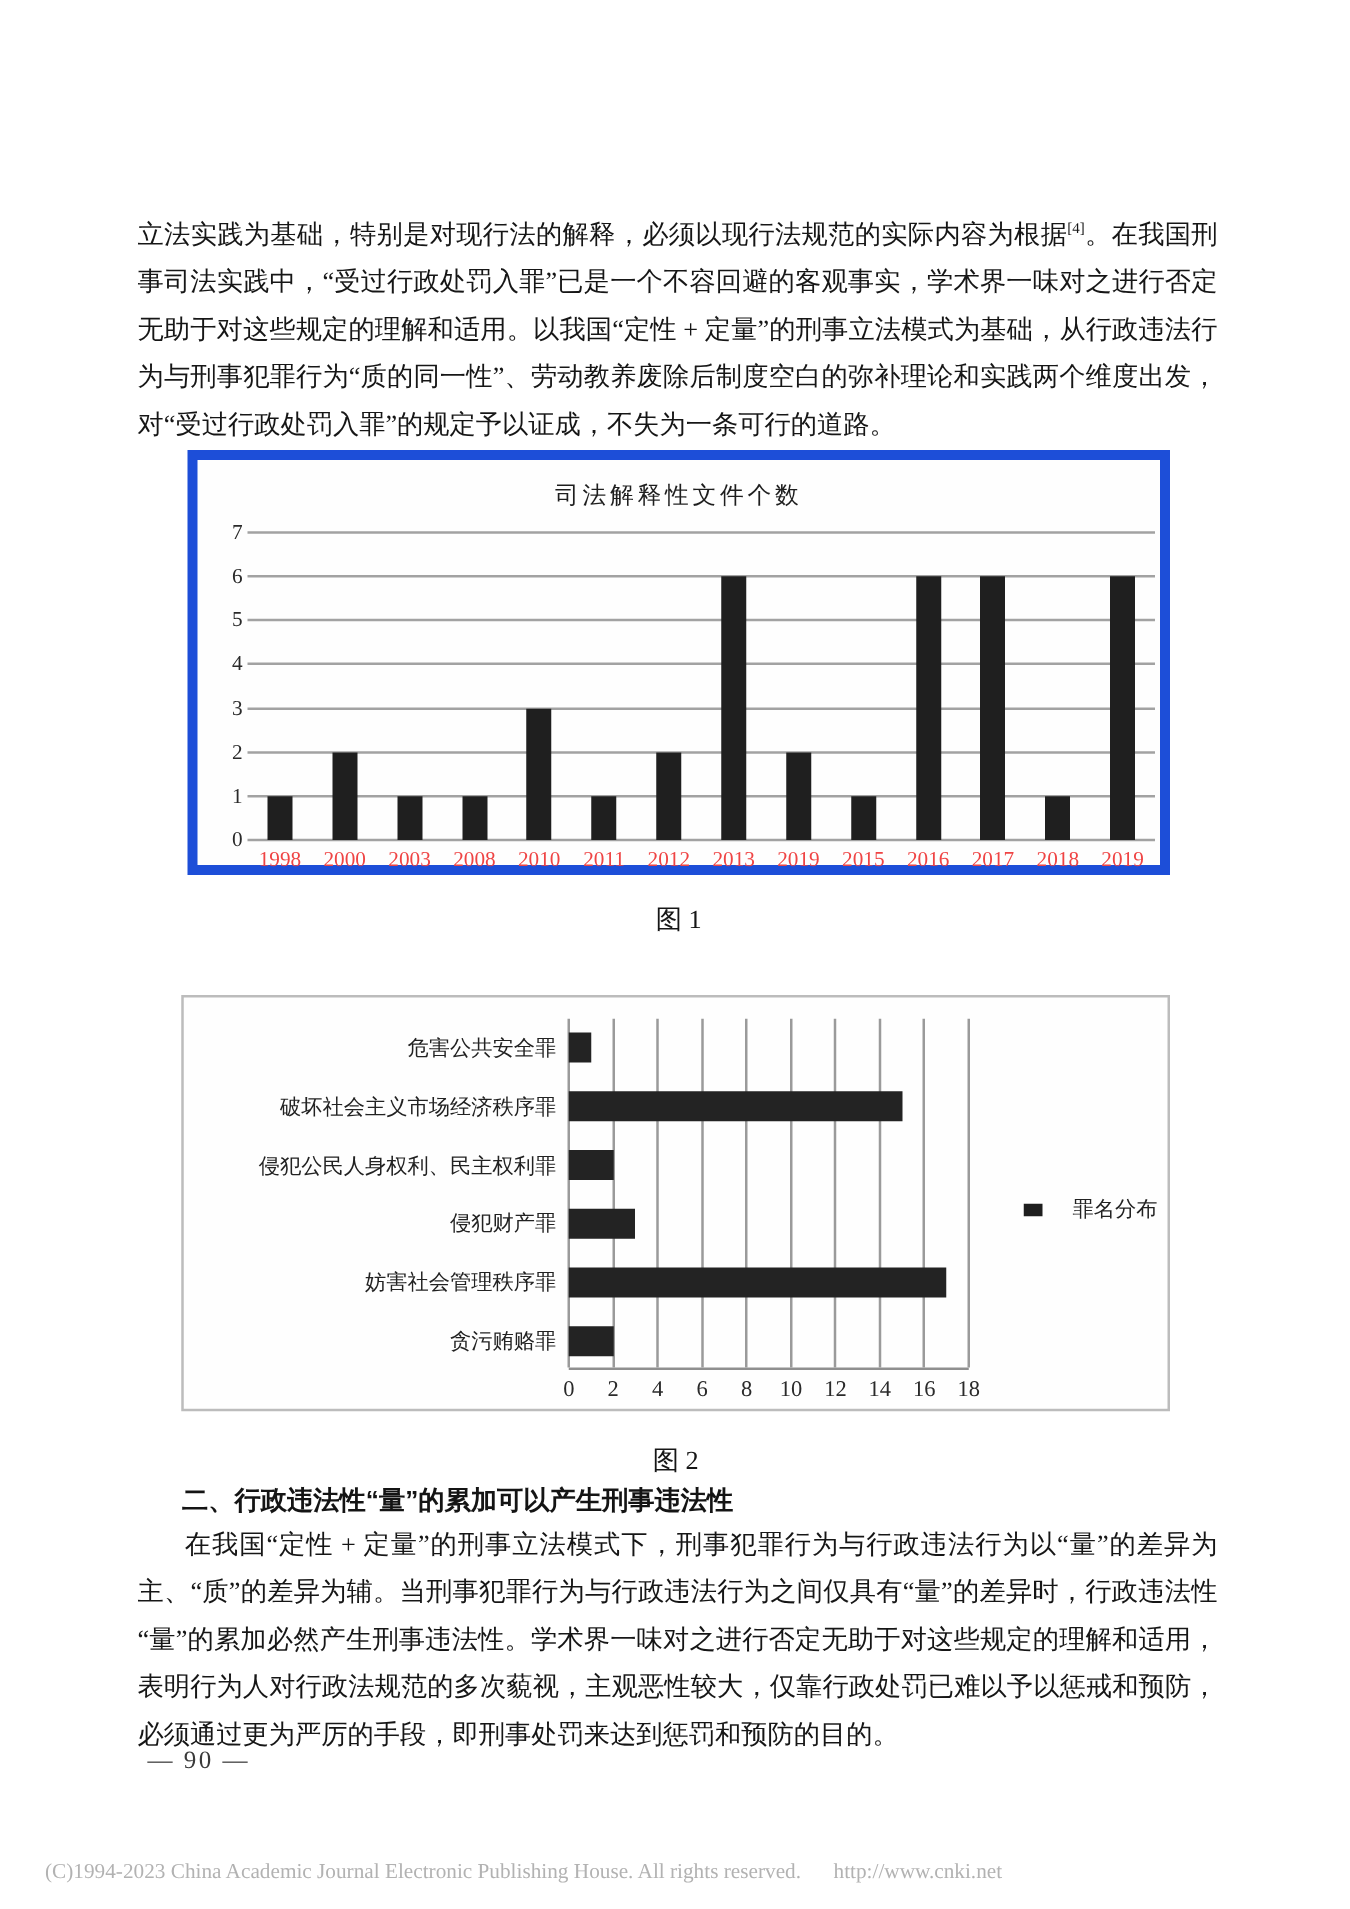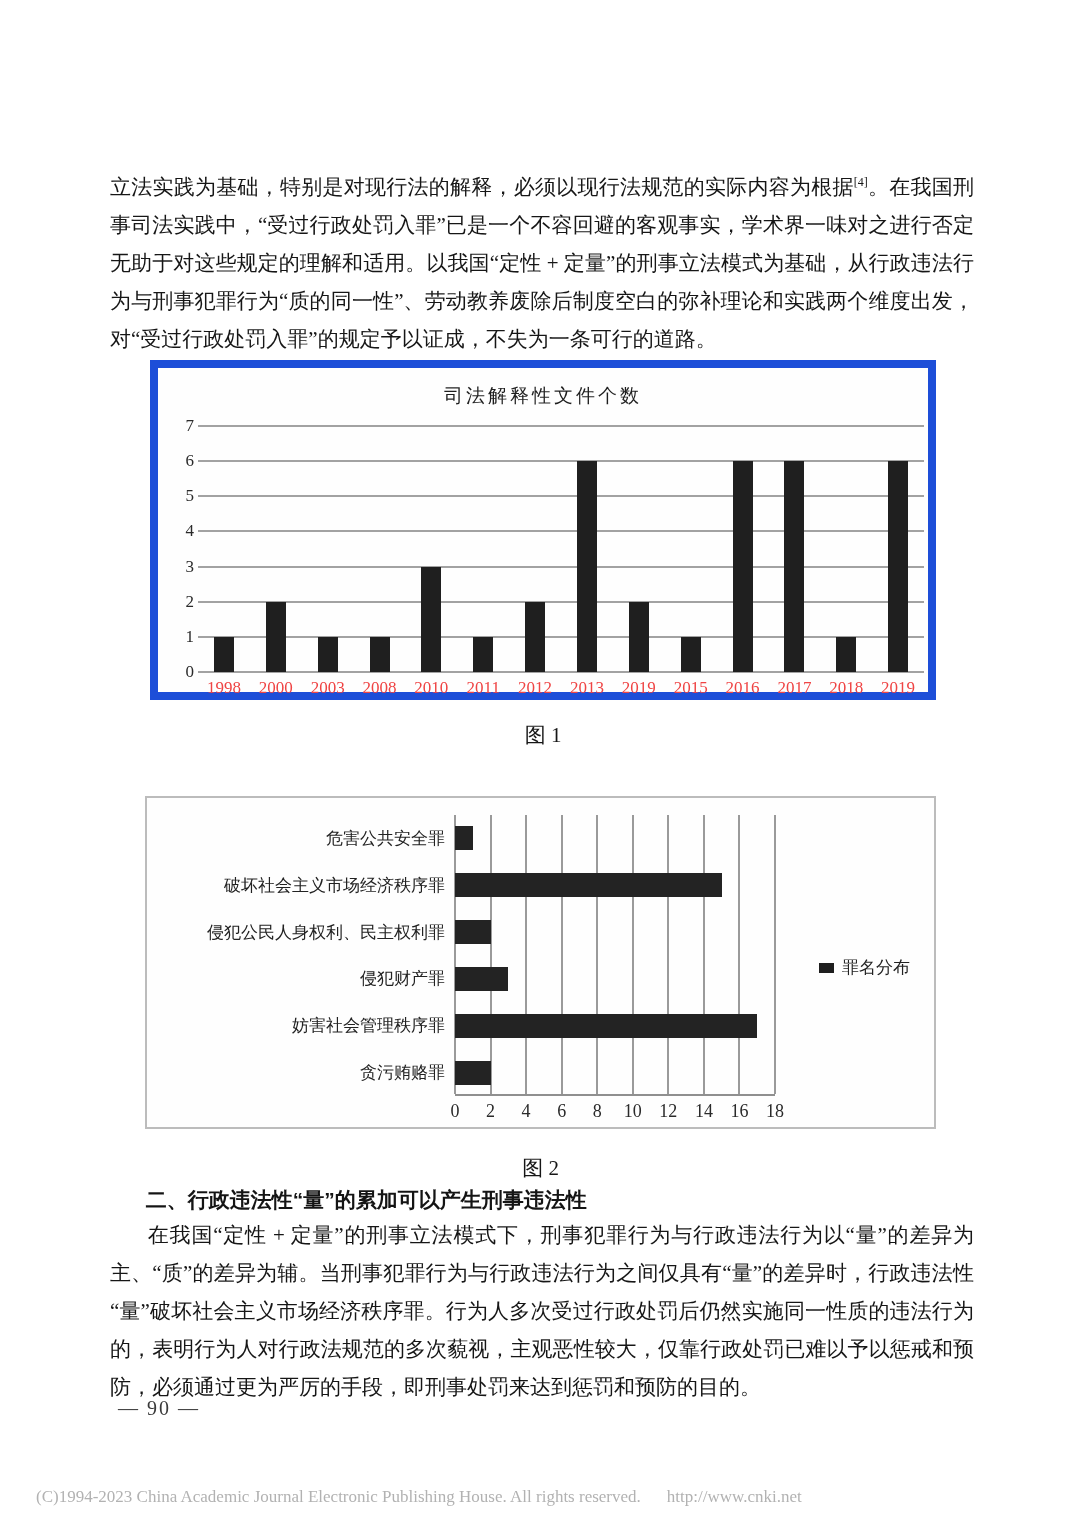--- a/index.html
+++ b/index.html
@@ -48,21 +48,21 @@
   .f2-rows { position:absolute; left:0; top:17px; width:628px; height:281px;
              display:flex; flex-direction:column; }
   .f2-row { flex:1; display:flex; align-items:center; }
   .f2-label { width:308px; text-align:right; padding-right:10px; font-size:17px;
               color:#222222; white-space:nowrap; }
   .f2-track { width:320px; height:100%; position:relative; display:flex; align-items:center; }
   .f2-bar { height:24px; }
   .f2-xlabels { position:absolute; left:308px; top:303px; width:320px; height:24px; }
   .f2-xtick { position:absolute; transform:translateX(-50%); font-size:18px; color:#2a2a2a; }
   .f2-legend { position:absolute; left:672px; top:158px; display:flex;
-               align-items:center; gap:8px; }
+               align-items:center; gap:24px; }
   .f2-legend-swatch { width:15px; height:10px; background:#1e1e1e; }
   .f2-legend-label { font-size:17px; color:#222222; }
 
   
   #heading { position:absolute; left:110px; top:1170px; width:864px;
              font-family:"Liberation Sans","DejaVu Sans",sans-serif;
              font-weight:700; font-size:21px; color:#141414; text-indent:1.7em; }
   #page-number { position:absolute; left:118px; top:1381px; font-size:20px;
                  color:#3a3a3a; letter-spacing:2px; }
   #footer { position:absolute; left:36px; top:1471px; font-size:17px;
@@ -230,19 +230,19 @@
     <div class="f2-legend">
       <span class="f2-legend-swatch"></span>
       <span class="f2-legend-label">罪名分布</span>
     </div>
   </div>
 
   <div class="fig-caption" id="fig2-caption">图 2</div>
 
   <h2 id="heading">二、行政违法性“量”的累加可以产生刑事违法性</h2>
 
-  <p class="para" id="p2">在我国“定性 + 定量”的刑事立法模式下，刑事犯罪行为与行政违法行为以“量”的差异为主、“质”的差异为辅。当刑事犯罪行为与行政违法行为之间仅具有“量”的差异时，行政违法性“量”破坏社会主义市场经济秩序罪。行为人多次受过行政处罚后仍然实施同一性质的违法行为的，表明行为人对行政法规范的多次藐视，主观恶性较大，仅靠行政处罚已难以予以惩戒和预防，必须通过更为严厉的手段，即刑事处罚来达到惩罚和预防的目的。</p>
+  <p class="para" id="p2">在我国“定性 + 定量”的刑事立法模式下，刑事犯罪行为与行政违法行为以“量”的差异为主、“质”的差异为辅。当刑事犯罪行为与行政违法行为之间仅具有“量”的差异时，行政违法性“量”的累加必然产生刑事违法性。学术界一味对之进行否定无助于对这些规定的理解和适用，表明行为人对行政法规范的多次藐视，主观恶性较大，仅靠行政处罚已难以予以惩戒和预防，必须通过更为严厉的手段，即刑事处罚来达到惩罚和预防的目的。</p>
 
   <div id="page-number">— 90 —</div>
 
   <div id="footer"><span>(C)1994-2023 China Academic Journal Electronic Publishing House. All rights reserved.</span><span class="url">http://www.cnki.net</span></div>
 
 </div>
 
 </body></html>

